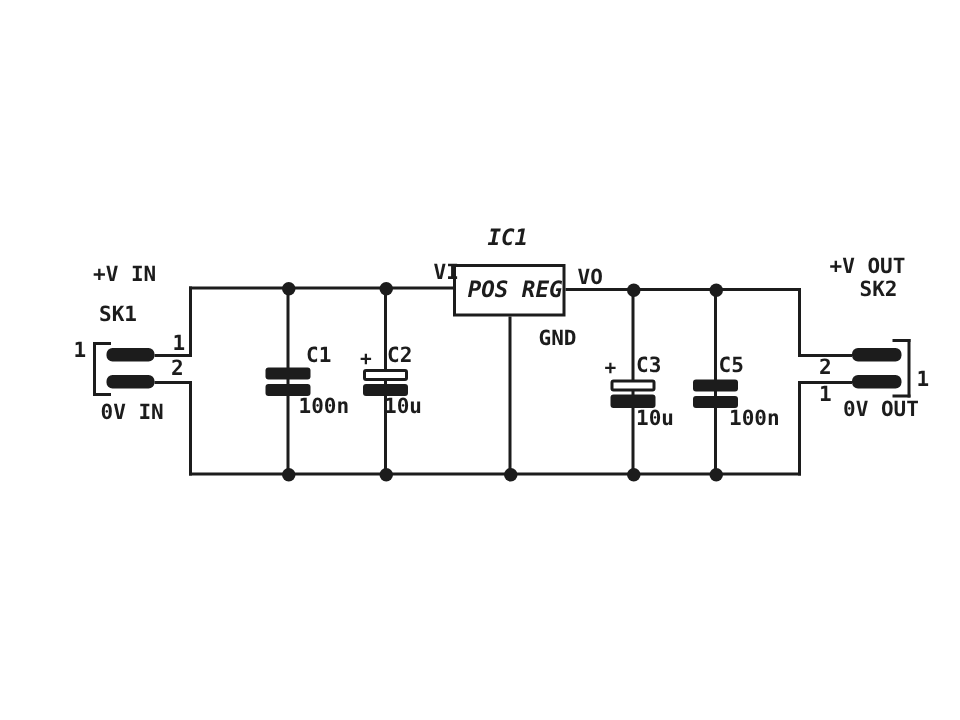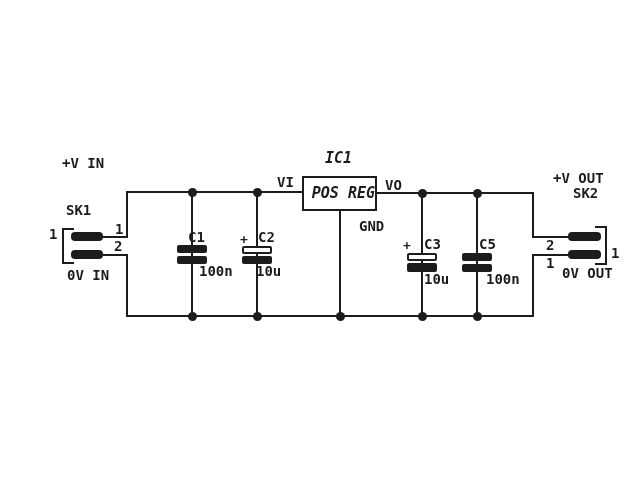--- a/index.html
+++ b/index.html
@@ -49,47 +49,47 @@
   <div class="dot" style="left:188px;top:312px"></div>
   <div class="dot" style="left:253px;top:312px"></div>
   <div class="dot" style="left:336px;top:312px"></div>
   <div class="dot" style="left:418px;top:312px"></div>
   <div class="dot" style="left:473px;top:312px"></div>
 
   <div class="lbl lbl-big" style="left:325px;top:151px">IC1</div>
   <div class="icbox">
     <span class="lbl lbl-big" style="position:static">POS REG</span>
   </div>
-  <div class="lbl" style="left:277px;top:175px">VI</div>
+  <div class="lbl" style="left:289px;top:175px">VI</div>
   <div class="lbl" style="left:385px;top:178px">VO</div>
   <div class="lbl" style="left:359px;top:219px">GND</div>
 
   <div class="plate" style="left:177px;top:245px;width:30px;height:8px"></div>
   <div class="plate" style="left:177px;top:256px;width:30px;height:8px"></div>
-  <div class="lbl" style="left:188px;top:230px">C1</div>
+  <div class="lbl" style="left:204px;top:230px">C1</div>
   <div class="lbl" style="left:199px;top:264px">100n</div>
 
   <div class="lbl lbl-plus" style="left:240px;top:233px">+</div>
   <div class="plate-hollow" style="left:242px;top:246px;width:30px;height:8px"></div>
   <div class="plate" style="left:242px;top:256px;width:30px;height:8px"></div>
   <div class="lbl" style="left:258px;top:230px">C2</div>
   <div class="lbl" style="left:256px;top:264px">10u</div>
 
   <div class="lbl lbl-plus" style="left:403px;top:239px">+</div>
   <div class="plate-hollow" style="left:407px;top:253px;width:30px;height:8px"></div>
   <div class="plate" style="left:407px;top:263px;width:30px;height:9px"></div>
   <div class="lbl" style="left:424px;top:237px">C3</div>
   <div class="lbl" style="left:424px;top:272px">10u</div>
 
   <div class="plate" style="left:462px;top:253px;width:30px;height:8px"></div>
   <div class="plate" style="left:462px;top:264px;width:30px;height:8px"></div>
   <div class="lbl" style="left:479px;top:237px">C5</div>
   <div class="lbl" style="left:486px;top:272px">100n</div>
 
-  <div class="lbl" style="left:62px;top:156px">+V IN</div>
+  <div class="lbl" style="left:62px;top:176px">+V IN</div>
   <div class="lbl" style="left:66px;top:203px">SK1</div>
   <div class="wire" style="left:62px;top:228px;width:2px;height:36px"></div>
   <div class="wire" style="left:62px;top:228px;width:12px;height:2px"></div>
   <div class="wire" style="left:62px;top:262px;width:12px;height:2px"></div>
   <div class="pinbar" style="left:71px;top:232px;width:32px;height:9px"></div>
   <div class="pinbar" style="left:71px;top:250px;width:32px;height:9px"></div>
   <div class="lbl" style="left:49px;top:227px">1</div>
   <div class="lbl" style="left:115px;top:222px">1</div>
   <div class="lbl" style="left:114px;top:239px">2</div>
   <div class="lbl" style="left:67px;top:268px">0V IN</div>

